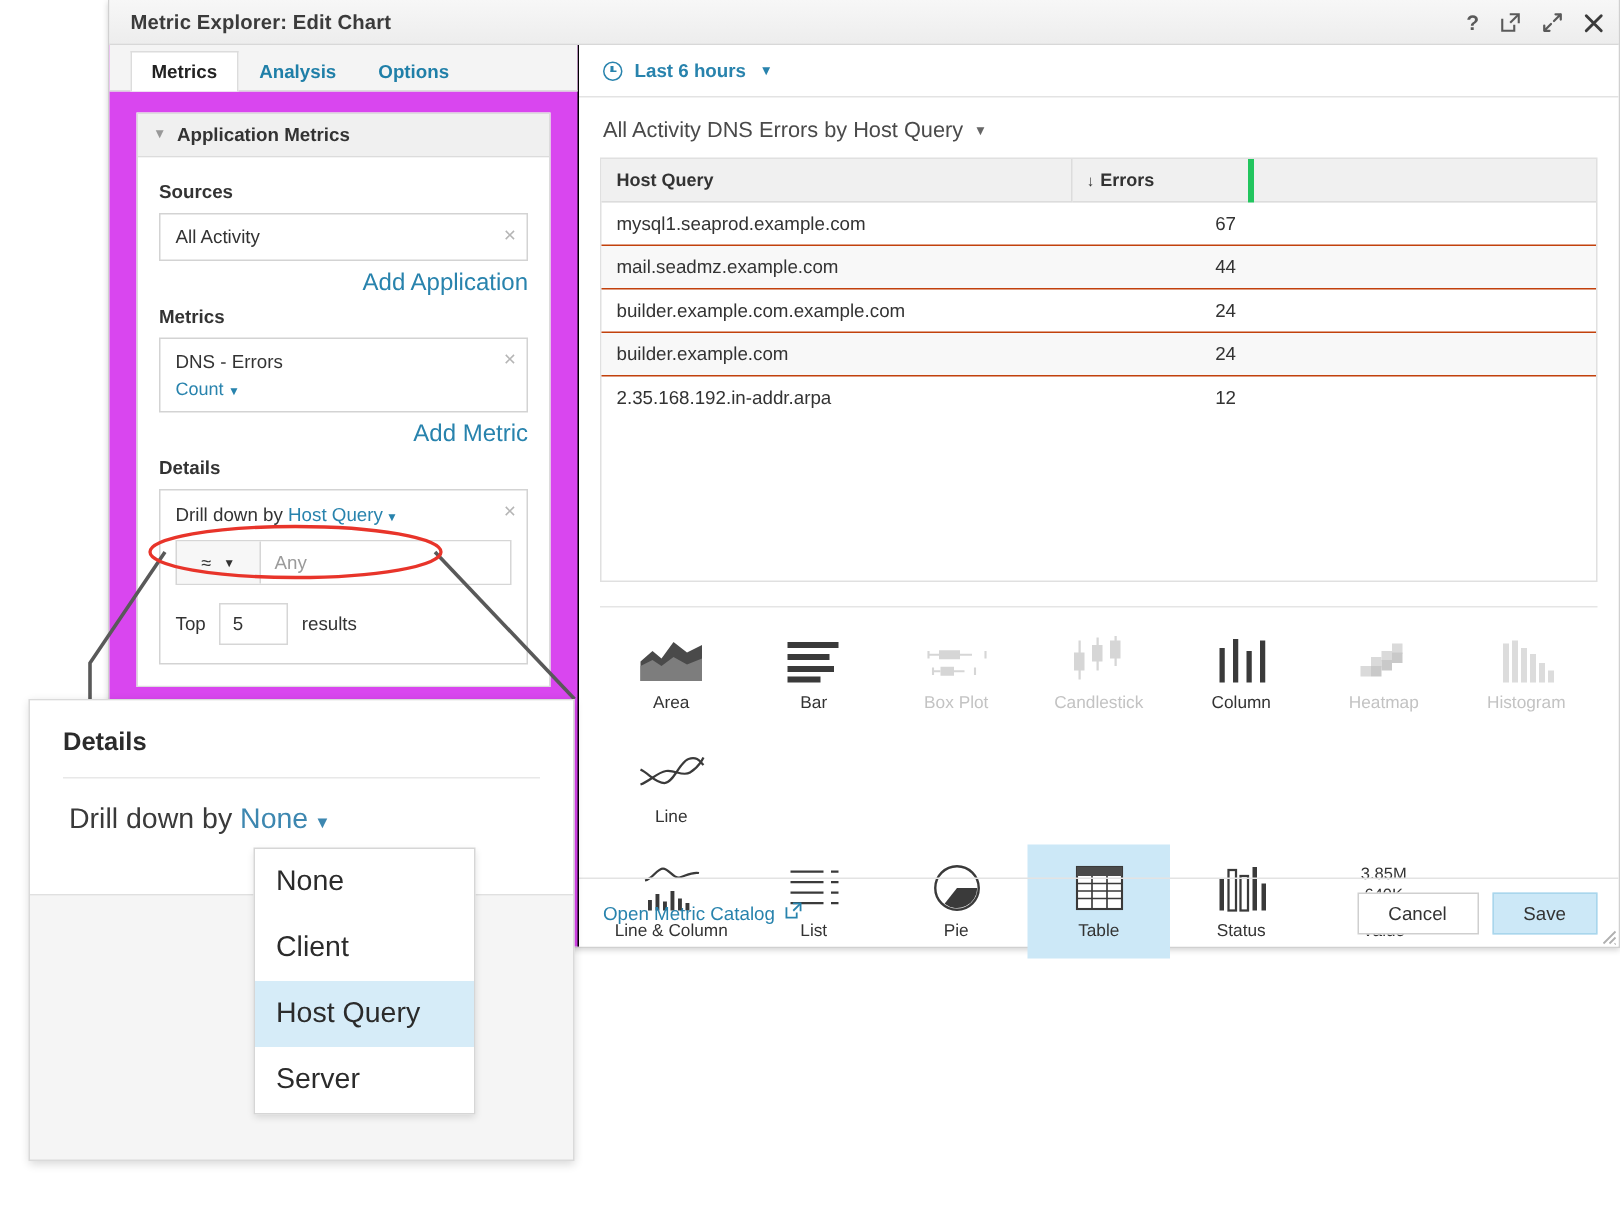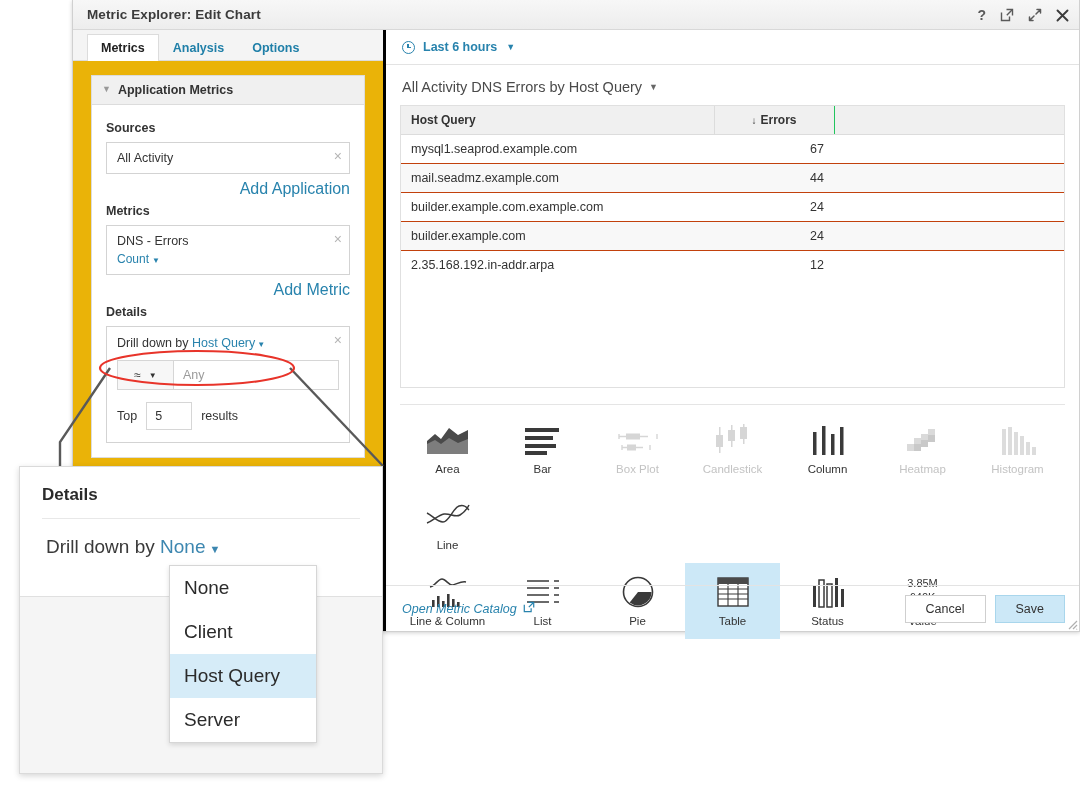--- a/index.html
+++ b/index.html
@@ -30,21 +30,21 @@
     font-size: 13.5px; font-weight: bold; color: #3b3b3b; margin-left: 14px;
     letter-spacing: .1px;
   }
   .title-icons { position: absolute; right: 10px; top: 0; height: 30px; display: flex; align-items: center; gap: 14px; }
   .title-icons .ti { color: #5a5a5a; font-size: 13px; line-height: 1; cursor: pointer; display:flex; align-items:center; }
   .ti svg { display: block; }
 
   
   .leftpane {
     position: absolute; left: 0; top: 30px; width: 313px; bottom: 0;
-    background: #eab308; border-right: 3px solid #000000;
+    background: #d946ef; border-right: 1px solid #000000;
   }
   .tabs { display: flex; align-items: flex-end; height: 31px; padding-left: 14px;
           border-bottom: 1px solid #dcdcdc; background: #f4f4f4; }
   .tab {
     font-size: 12.5px; padding: 7px 13px 7px 13px; cursor: pointer; line-height: 1;
     color: #1f7fa8; font-weight: bold; border: 1px solid transparent; border-bottom: none;
     position: relative; top: 1px;
   }
   .tab.active { background: #ffffff; color: #222; border-color: #dcdcdc; }
 
@@ -95,21 +95,21 @@
 
   .charttitle { font-size: 14.5px; color: #4a4a4a; padding: 14px 0 10px 16px; display:flex; align-items:center; gap:7px;}
   .charttitle .cd { font-size: 9px; color:#666; }
 
   .tablewrap { margin: 0 14px; border: 1px solid #e0e0e0; background: #fff; height: 283px; }
   table.dt { width: 100%; border-collapse: collapse; }
   table.dt th {
     background: #f0f0f0; border-bottom: 1px solid #dcdcdc; font-size: 12px; color: #333;
     font-weight: bold; padding: 7px 10px; text-align: left;
   }
-  table.dt th.num { text-align: center; border-left: 1px solid #dcdcdc; border-right: 1px solid #22c55e; width: 120px; }
+  table.dt th.num { text-align: left; border-left: 1px solid #dcdcdc; border-right: 4px solid #22c55e; width: 120px; }
   table.dt th.pad { width: 230px; }
   table.dt td { font-size: 12.5px; color: #333; padding: 7px 10px; border-bottom: 1px solid #c2410c;}
   table.dt td.num { text-align: right; }
   table.dt tr:nth-child(even) td { background: #f8f8f8; }
   .sortarrow { font-size: 10px; margin-right: 4px; }
 
   
   .pickerwrap { position: absolute; left: 14px; right: 14px; top: 374px; border-top: 1px solid #e5e5e5; padding-top: 6px;}
   .pickergrid { display: grid; grid-template-columns: repeat(7, 1fr); }
   .pick { display: flex; flex-direction: column; align-items: center; justify-content: flex-start;
@@ -118,21 +118,21 @@
   .pick .nm { font-size: 11.5px; color: #333; margin-top: 4px; text-align: center; line-height: 1.15; }
   .pick.disabled { cursor: default; }
   .pick.disabled .nm { color: #c3c3c3; }
   .pick.selected { background: #cce8f7; }
   .valico { font-size: 11px; color:#333; text-align:center; line-height:1.25; }
   .valico .l2 { border-bottom: 1px solid #333; display:inline-block; padding-bottom:1px;}
 
   
   .footer { position: absolute; left: 0; right: 0; bottom: 0; height: 46px;
             border-top: 1px solid #e3e3e3; display: flex; align-items: center; }
-  .footlink { margin-left: 16px; font-size: 12.5px; color: #2883ad; cursor: pointer; display:flex; align-items:center; gap:6px;font-style:italic;}
+  .footlink { margin-left: 16px; font-size: 12.5px; color: #2883ad; cursor: pointer; display:flex; align-items:center; gap:6px;}
   .footbtns { margin-left: auto; margin-right: 14px; display: flex; gap: 9px; padding-left: 48px; }
   .btn { font-size: 12.5px; padding: 6px 20px; border: 1px solid #cfcfcf; background: #fff; color: #333; cursor: pointer; }
   .btn.primary { background: #cce8f7; border-color: #a9d6ec; }
 
   .resize { position: absolute; right: 1px; bottom: 1px; width: 13px; height: 13px; }
 
   
   .callout {
     position: absolute; left: 19px; top: 466px; width: 364px; height: 308px;
     background: #f5f5f5; border: 1px solid #dadada;

